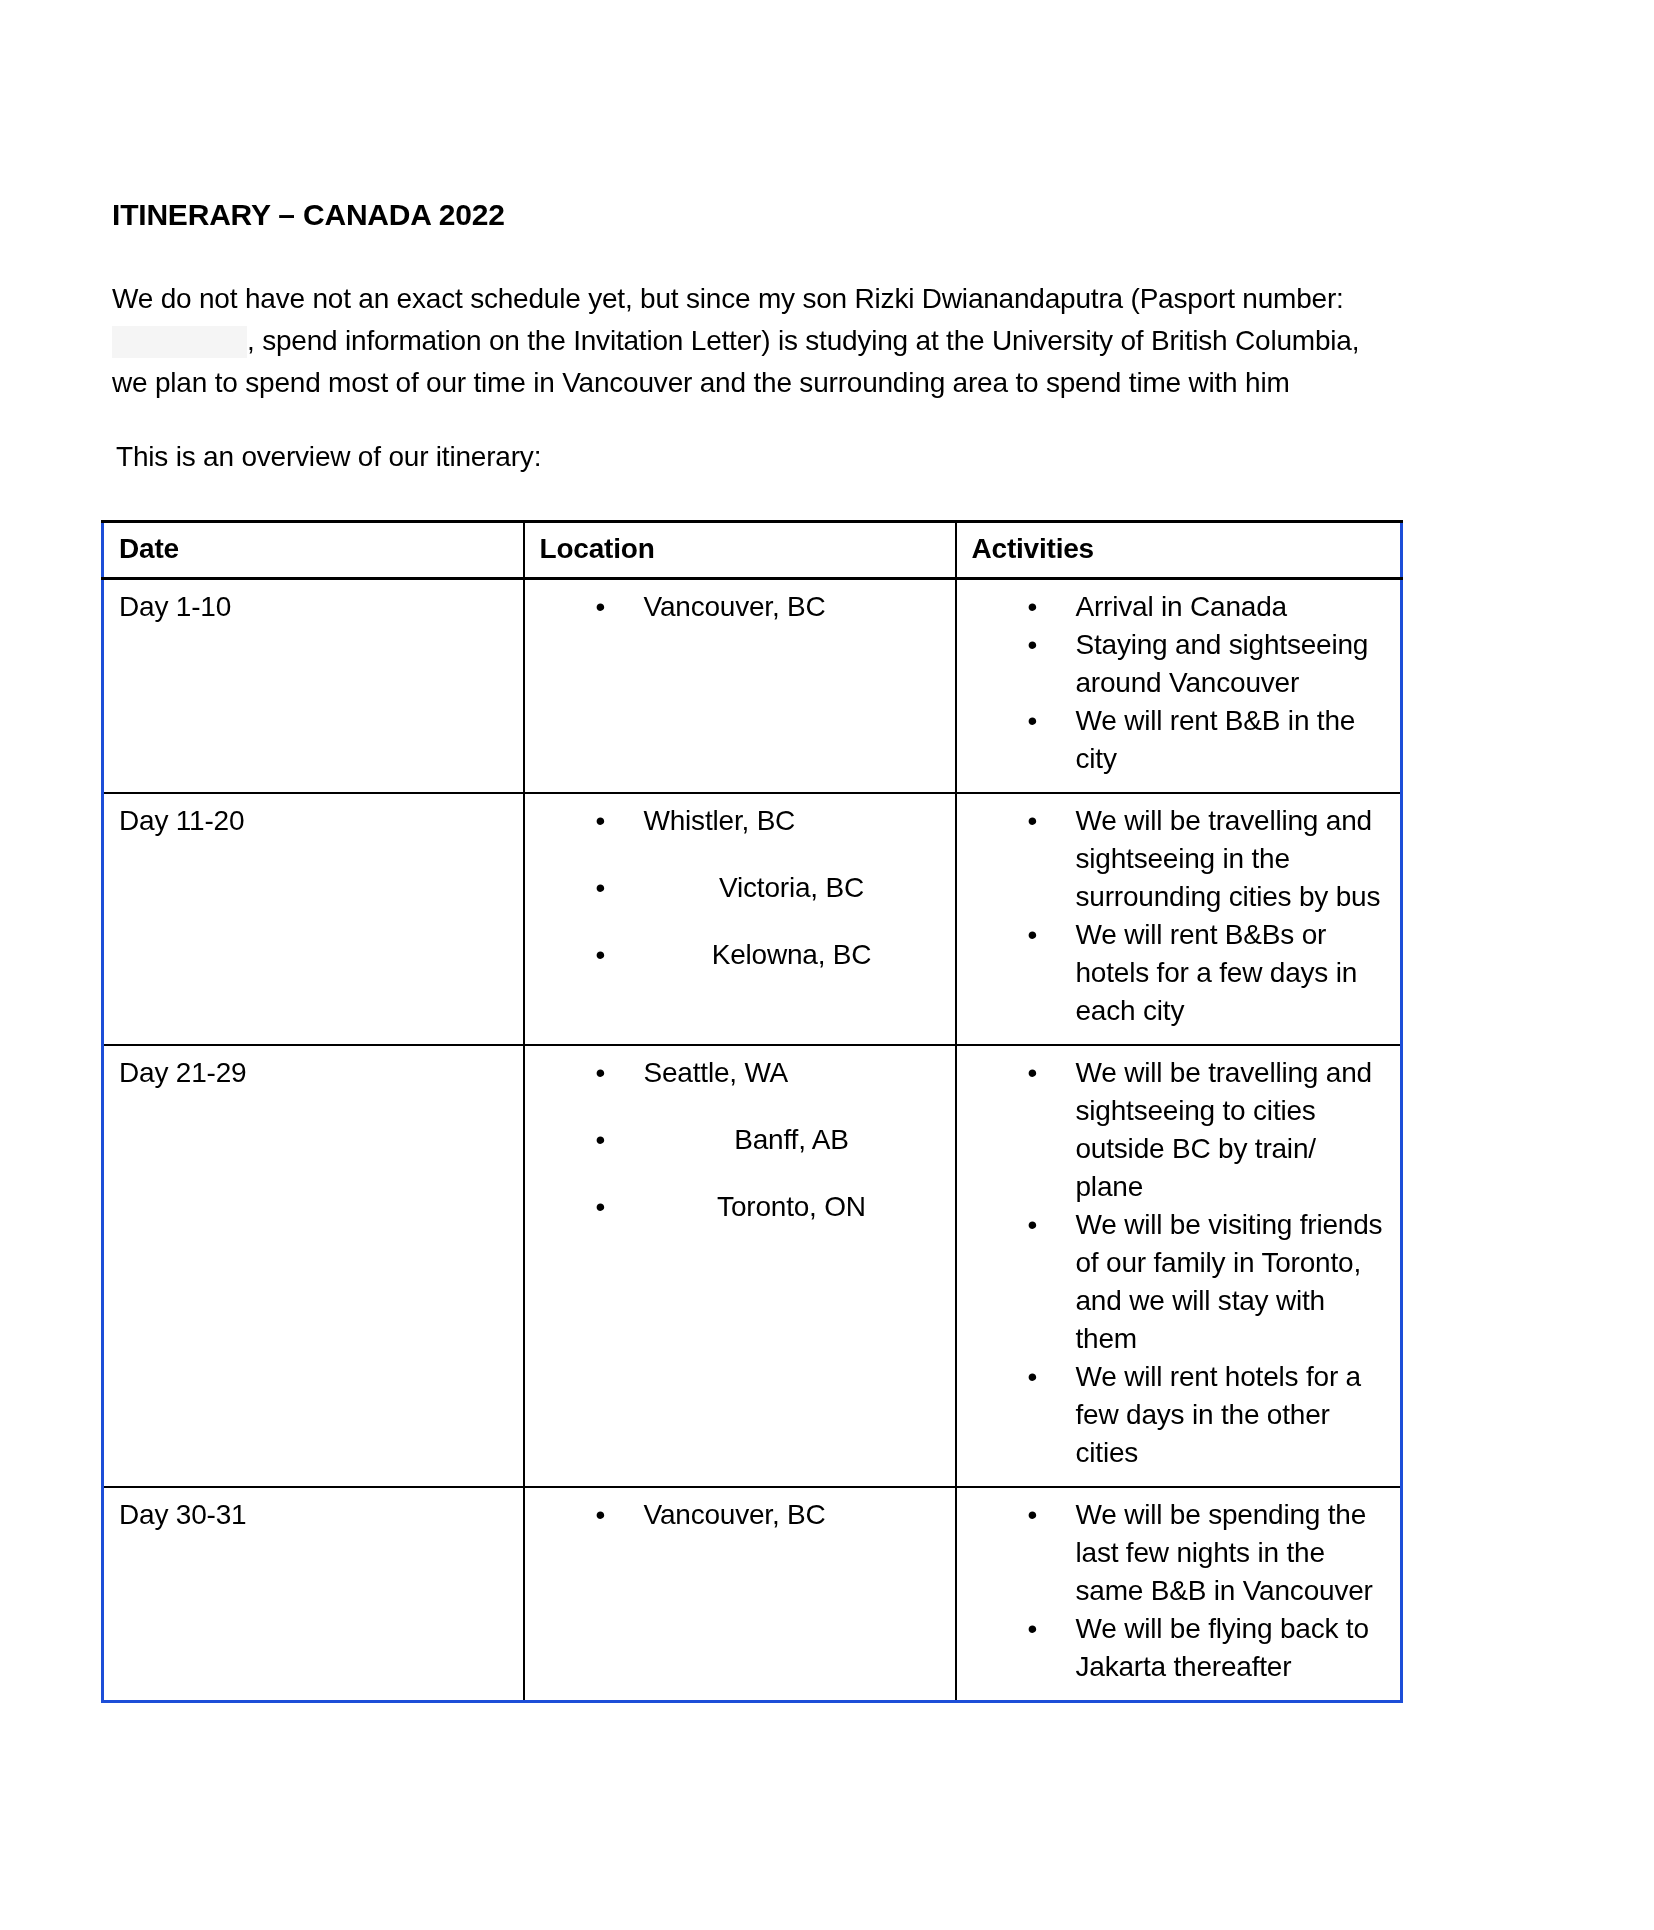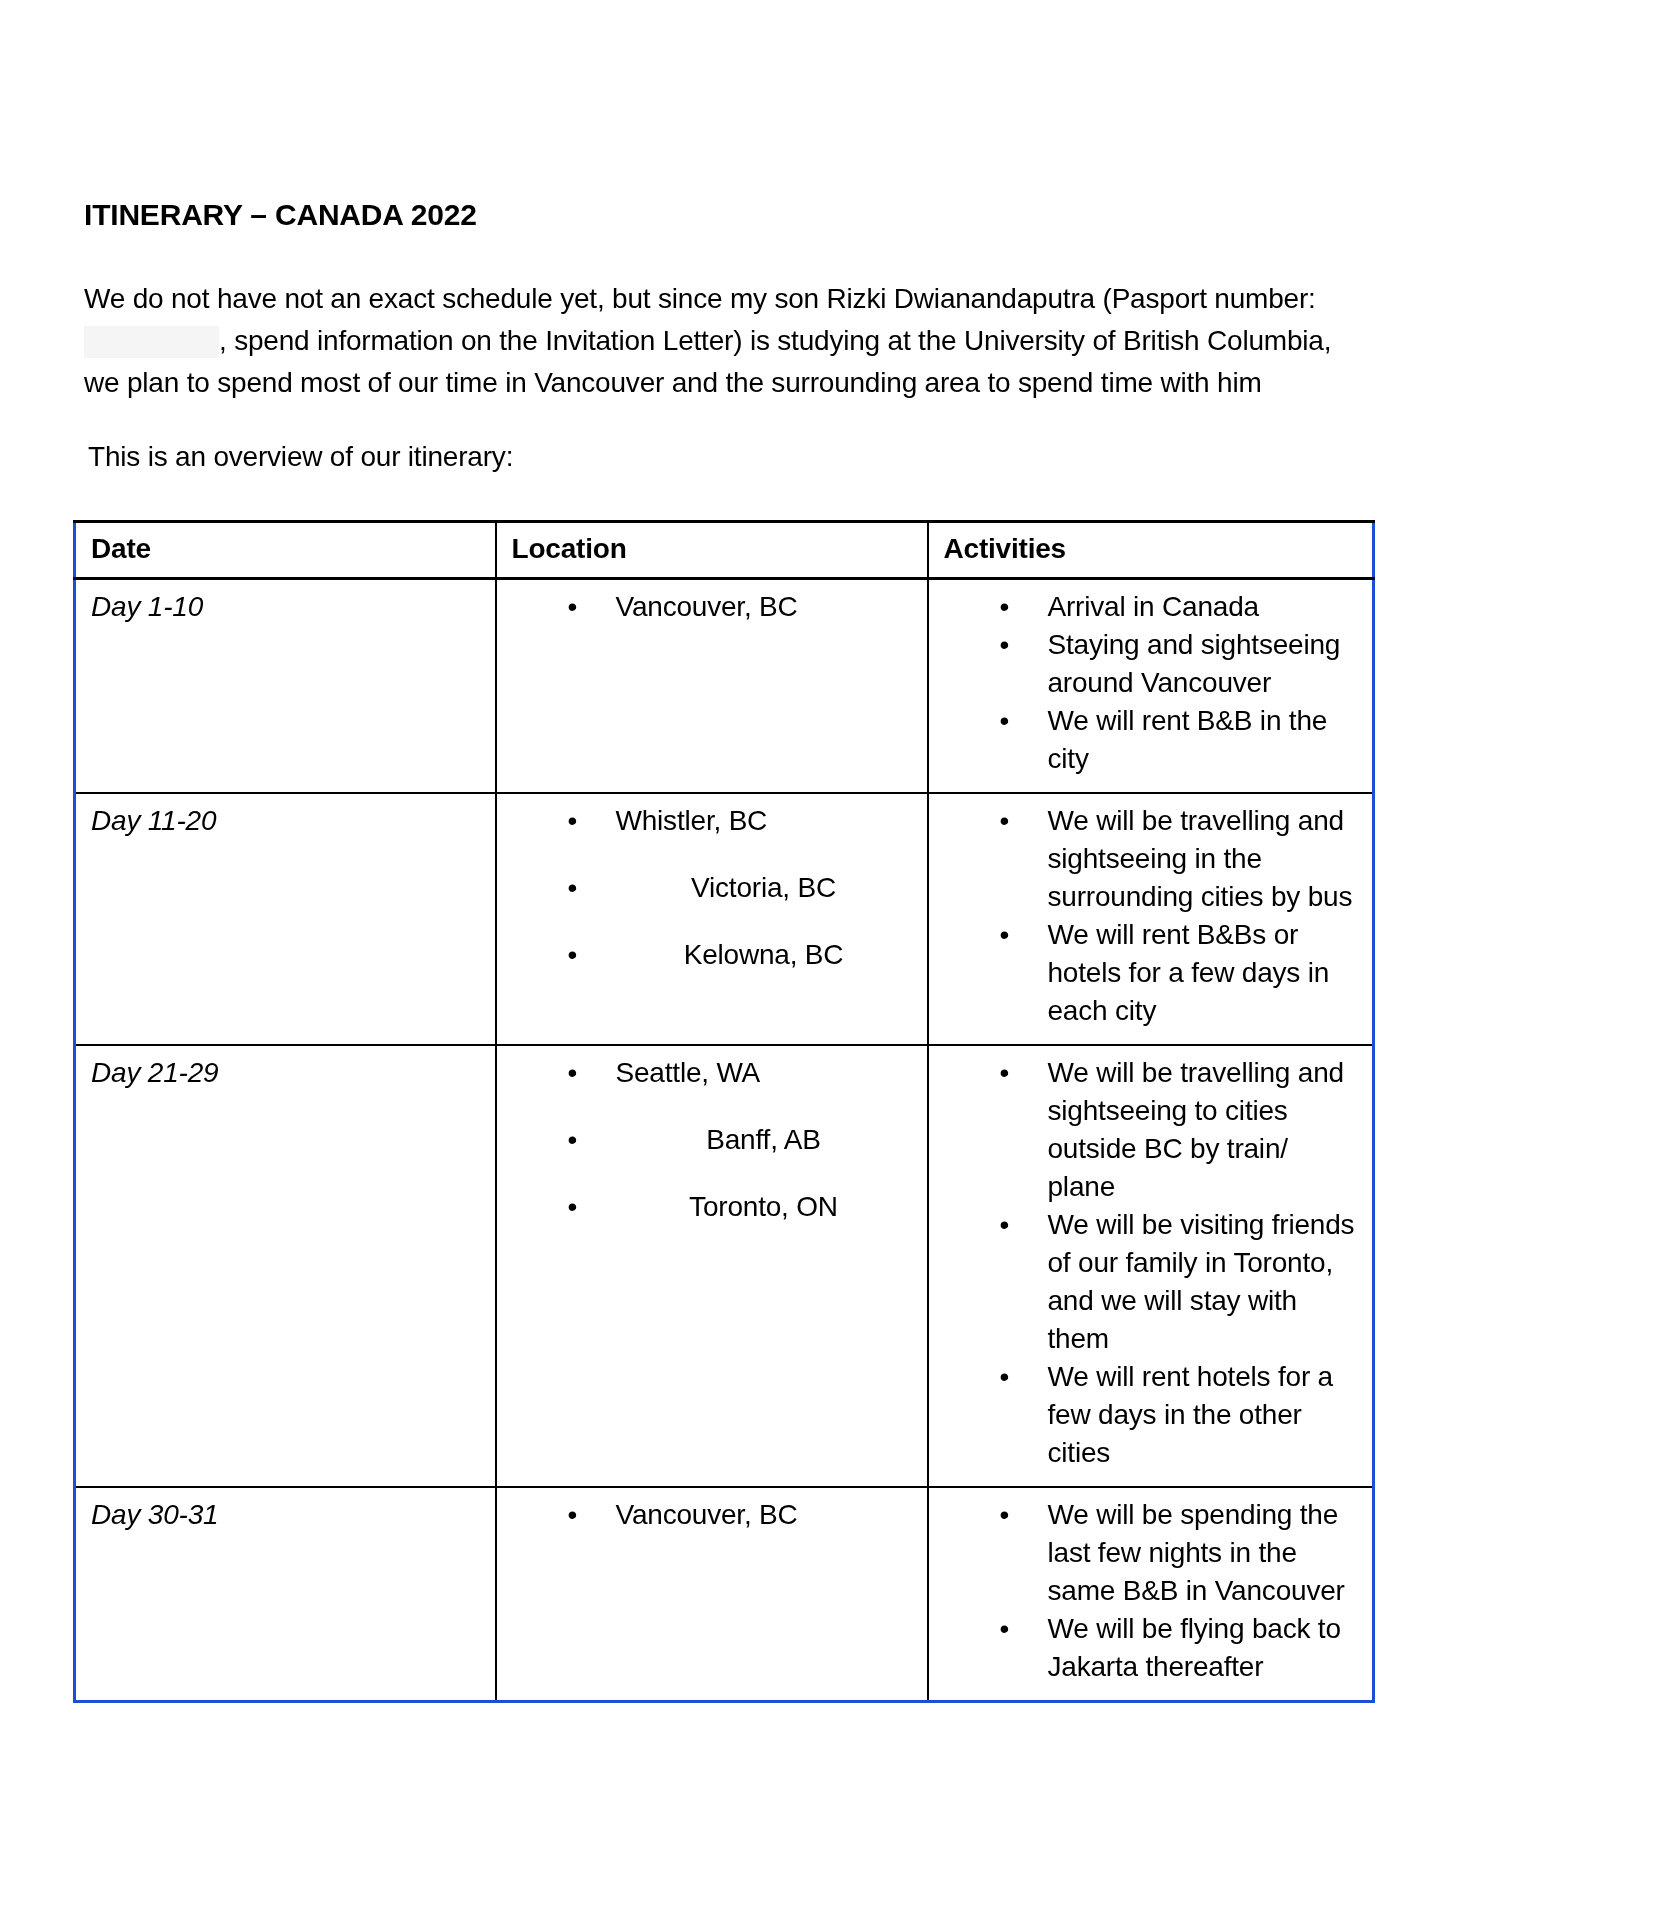--- a/index.html
+++ b/index.html
@@ -6,21 +6,21 @@
     margin: 0;
     padding: 0;
     background: #ffffff;
   }
   .doc {
     position: relative;
     width: 1654px;
     height: 1930px;
     background: #ffffff;
     box-sizing: border-box;
-    padding: 198px 155px 0 84px;
+    padding: 198px 155px 0 112px;
     font-family: "Liberation Sans", "DejaVu Sans", sans-serif;
     font-size: 28px;
     letter-spacing: -0.2px;
     color: #000000;
   }
   .title {
     font-size: 30px;
     font-weight: bold;
     margin: 0 0 46px 0;
     white-space: nowrap;
@@ -61,21 +61,21 @@
     font-size: 28px;
     padding: 7px 15px 9px 15px;
     line-height: 38px;
     border-top: 3px solid #000;
     border-bottom: 3px solid #000;
   }
   table.itinerary td {
     padding: 8px 15px 14px 15px;
     font-size: 28px;
   }
-  .date-text { line-height: 38px; font-style: italic; }
+  .date-text { line-height: 38px; }
   ul.bullets {
     margin: 0;
     padding: 0 0 0 56px;
     list-style: none;
   }
   ul.bullets li {
     position: relative;
     padding-left: 48px;
     line-height: 38px;
   }

